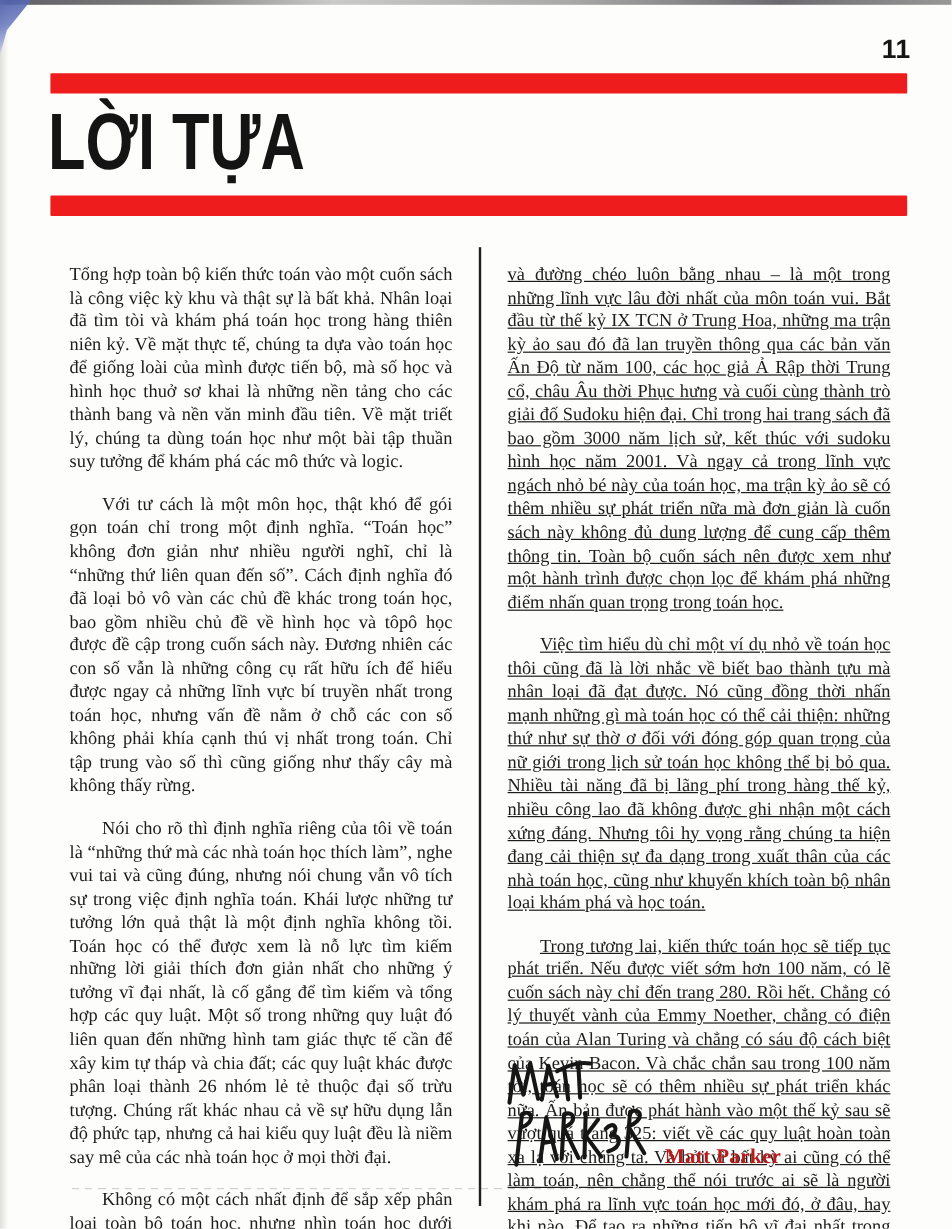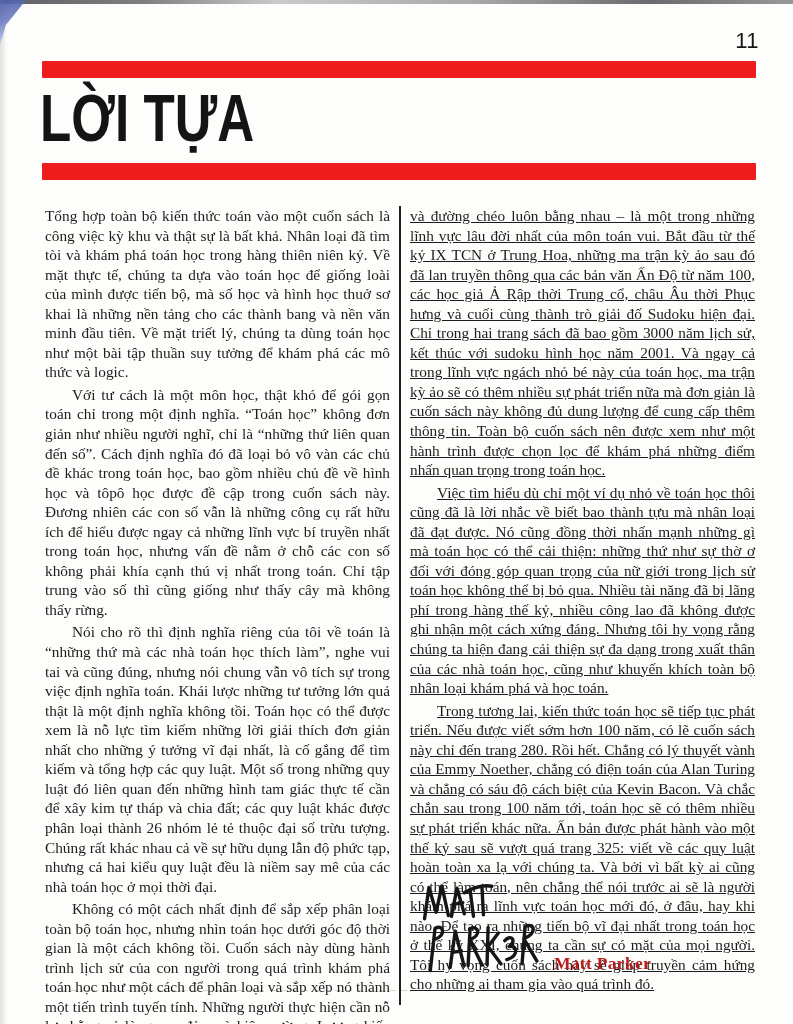--- a/index.html
+++ b/index.html
@@ -26,21 +26,21 @@
     opacity:.8;
   }
   .scan-bottom-line{
     position:absolute;top:990px;left:60px;width:470px;height:1px;
     background:repeating-linear-gradient(90deg,#b9b3a8 0 6px,rgba(255,255,255,0) 6px 11px);
     opacity:.6;
   }
   .page-number{
     position:absolute;top:28px;right:34px;
     font-family:"Liberation Sans","DejaVu Sans",sans-serif;
-    font-weight:normal;font-size:22px;color:#151515;letter-spacing:.5px;
+    font-weight:bold;font-size:22px;color:#151515;letter-spacing:.5px;
   }
   .red-bar{
     position:absolute;left:42px;width:714px;height:17px;
     border-radius:1px;
   }
   .bar-top{top:61px;}
   .bar-bottom{top:163px;}
   .page-title{
     position:absolute;left:40px;top:84px;margin:0;
     font-family:"Liberation Sans","DejaVu Sans",sans-serif;
@@ -48,21 +48,21 @@
     transform:scale(.8,1.04);transform-origin:left top;
     letter-spacing:0px;white-space:nowrap;
   }
   .col{
     position:absolute;top:203px;width:351px;
     font-size:15.3px;line-height:19.55px;color:#1c1c1c;
     text-align:justify;
   }
   .col.left{left:42px;}
   .col.right{left:407px;text-decoration:underline;}
-  .col p{margin:3px;padding:0;}
+  .col p{margin:16px;padding:0;}
   .col p.indent{text-indent:27px;}
   .column-divider{
     position:absolute;left:399px;top:206px;width:2px;height:799px;
     background:#1f1f1f;
   }
   .signature-svg{
     position:absolute;left:420px;top:880px;
     transform:rotate(-3deg);
   }
   .printed-name{

